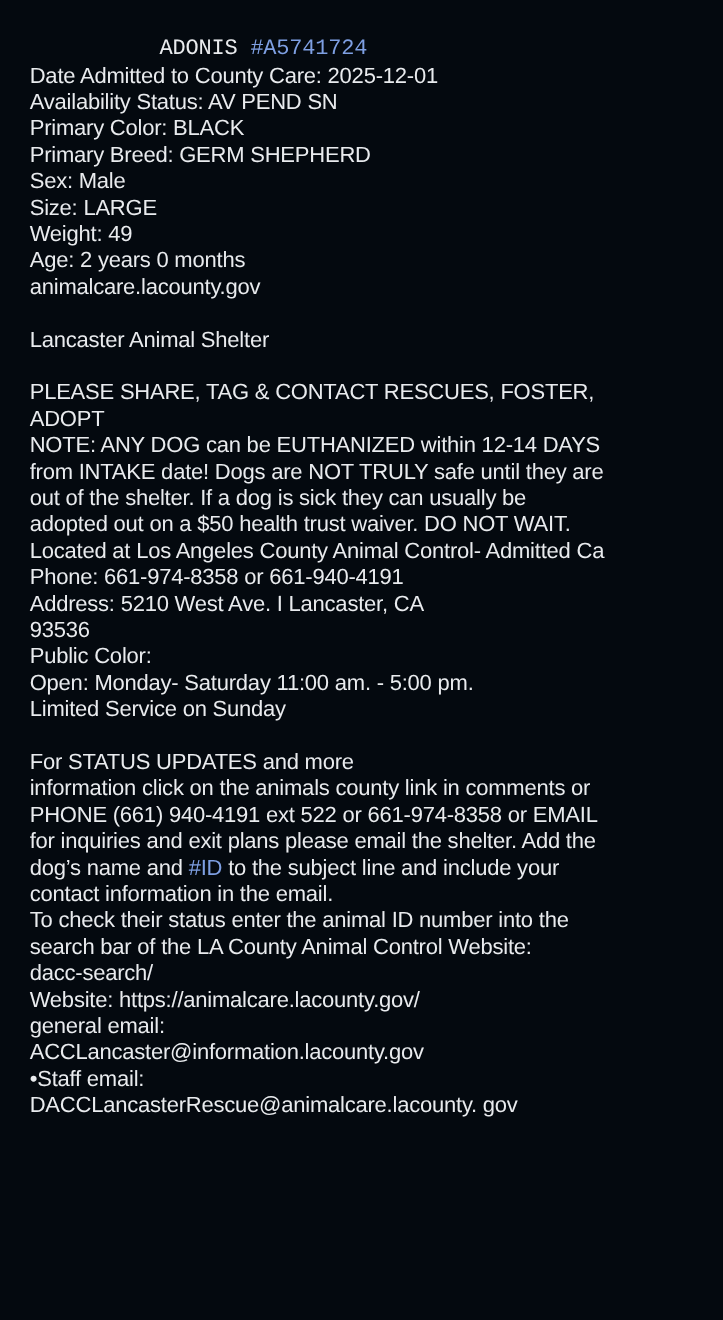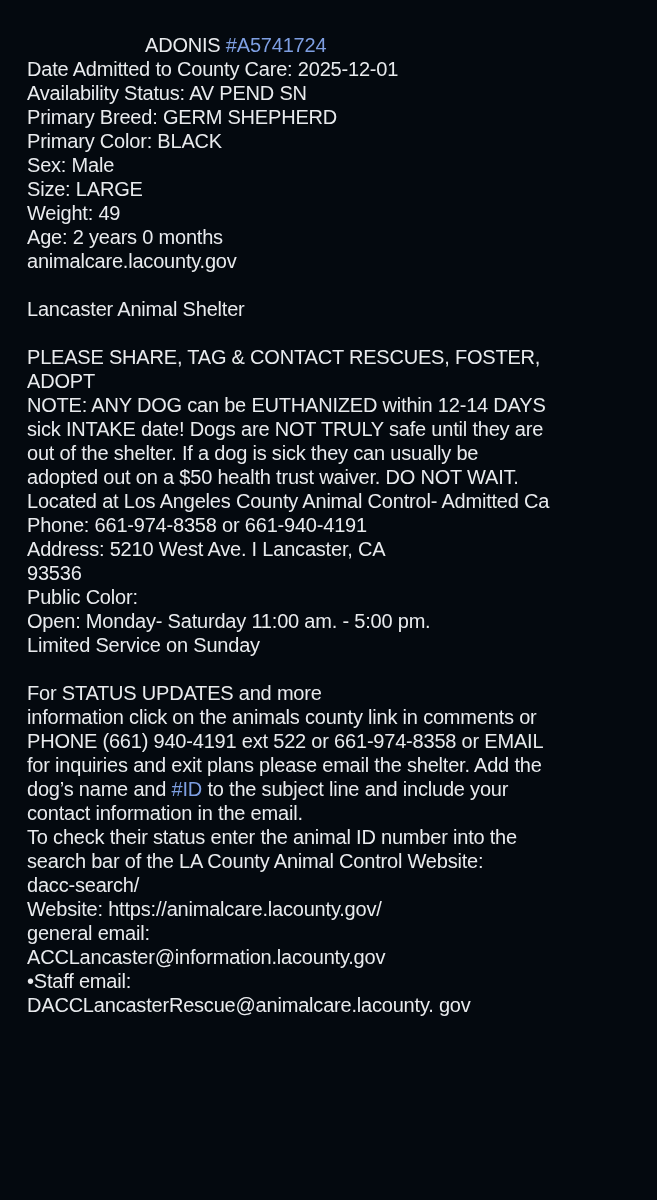--- a/index.html
+++ b/index.html
@@ -22,48 +22,48 @@
     font-size: 20px;
     letter-spacing: -0.2px;
   }
   .line {
     height: 24px;
     line-height: 24px;
     white-space: pre;
   }
   .line.p, .line.blank, .line.title { margin-top: 0; }
   .line:first-child { margin-top: 0; }
-  .line.title { padding-left: 118px; }
+  .line.title { padding-left: 118px; font-family: Liberation Mono, monospace; }
   a.link {
     color: #7e9fe2;
     text-decoration: none;
     cursor: pointer;
   }
 </style>
 </head>
 <body>
 
 <div class="post">
     <div class="line title"><span>ADONIS </span><a class="link">#A5741724</a></div>
     <div class="line p"><span>Date Admitted to County Care: 2025-12-01</span></div>
     <div class="line p"><span>Availability Status: AV PEND SN</span></div>
+    <div class="line p"><span>Primary Color: BLACK</span></div>
     <div class="line p"><span>Primary Breed: GERM SHEPHERD</span></div>
-    <div class="line p"><span>Primary Color: BLACK</span></div>
     <div class="line p"><span>Sex: Male</span></div>
     <div class="line p"><span>Size: LARGE</span></div>
     <div class="line p"><span>Weight: 49</span></div>
     <div class="line p"><span>Age: 2 years 0 months</span></div>
     <div class="line p"><span>animalcare.lacounty.gov</span></div>
     <div class="line blank">&nbsp;</div>
     <div class="line p"><span>Lancaster Animal Shelter</span></div>
     <div class="line blank">&nbsp;</div>
     <div class="line p"><span>PLEASE SHARE, TAG &amp; CONTACT RESCUES, FOSTER,</span></div>
     <div class="line wrap"><span>ADOPT</span></div>
     <div class="line p"><span>NOTE: ANY DOG can be EUTHANIZED within 12-14 DAYS</span></div>
-    <div class="line wrap"><span>sick INTAKE date! Dogs are NOT TRULY safe until they are</span></div>
+    <div class="line wrap"><span>from INTAKE date! Dogs are NOT TRULY safe until they are</span></div>
     <div class="line wrap"><span>out of the shelter. If a dog is sick they can usually be</span></div>
     <div class="line wrap"><span>adopted out on a $50 health trust waiver. DO NOT WAIT.</span></div>
     <div class="line p"><span>Located at Los Angeles County Animal Control- Admitted Ca</span></div>
     <div class="line p"><span>Phone: 661-974-8358 or 661-940-4191</span></div>
     <div class="line p"><span>Address: 5210 West Ave. I Lancaster, CA</span></div>
     <div class="line p"><span>93536</span></div>
     <div class="line p"><span>Public Color:</span></div>
     <div class="line p"><span>Open: Monday- Saturday 11:00 am. - 5:00 pm.</span></div>
     <div class="line p"><span>Limited Service on Sunday</span></div>
     <div class="line blank">&nbsp;</div>

